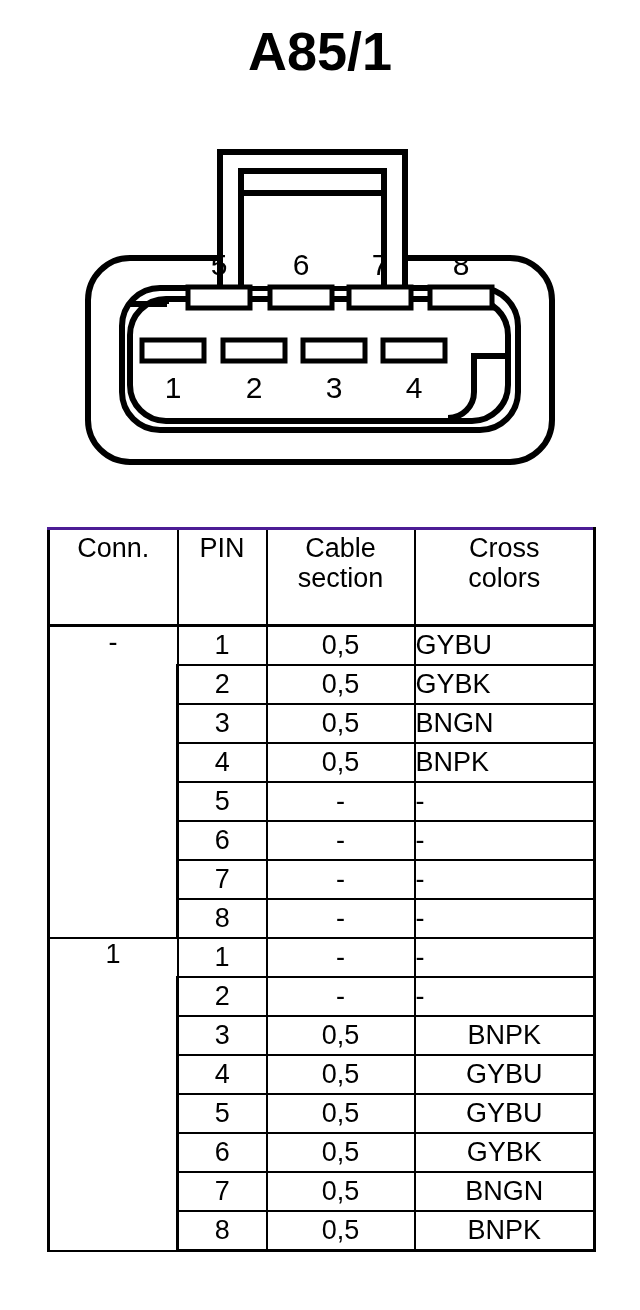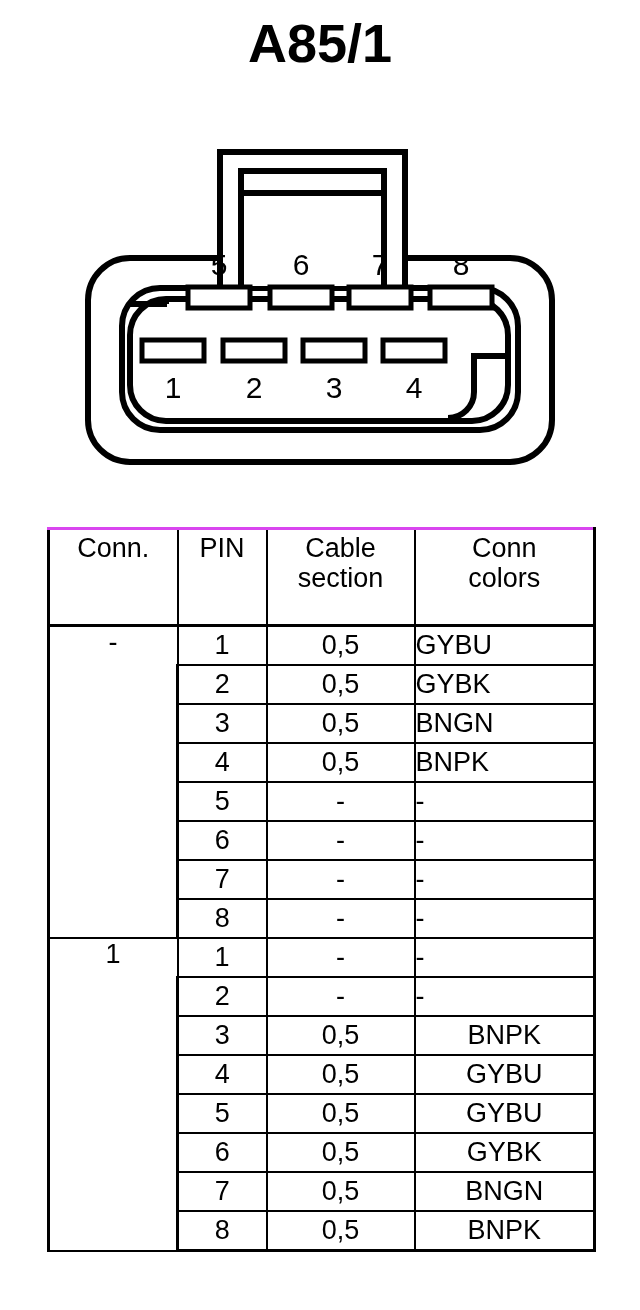--- a/index.html
+++ b/index.html
@@ -12,21 +12,21 @@
     height: 1310px;
     position: relative;
     font-family: "Liberation Sans", sans-serif;
     color: #000000;
     overflow: hidden;
   }
 
   
   #page-title {
     position: absolute;
-    top: 16px;
+    top: 24px;
     left: 0;
     width: 640px;
     text-align: center;
     font-size: 54px;
     font-weight: bold;
     letter-spacing: 0px;
     line-height: 1;
   }
 
   
@@ -121,21 +121,21 @@
   }
   #pinout-table tbody td:first-child,
   #pinout-table thead th:first-child {
     border-left: 3px solid #000000;
   }
   #pinout-table tbody td:last-child,
   #pinout-table thead th:last-child {
     border-right: 3px solid #000000;
   }
   #pinout-table thead th {
-    border-top: 3px solid #d946ef;
+    border-top: 3px solid #4c1d95;
   }
 </style>
 </head>
 <body>
 
 <div id="page-title">A85/1</div>
 
 <div id="connector-diagram">
   <svg width="520" height="360" viewBox="0 0 520 360">
 
@@ -220,21 +220,21 @@
   </colgroup>
   <thead>
     <tr>
       <th class="th-conn">Conn.</th>
       <th class="th-pin">PIN</th>
       <th>
         <div>Cable</div>
         <div>section</div>
       </th>
       <th>
-        <div>Conn</div>
+        <div>Cross</div>
         <div>colors</div>
       </th>
     </tr>
   </thead>
   <tbody id="table-body">
       <tr class="group-start">
         <td class="cell-conn group-start" rowspan="8">-</td>
         <td class="cell-pin">1</td>
         <td class="cell-cross">0,5</td>
         <td class="cell-cable align-left">GYBU</td>

